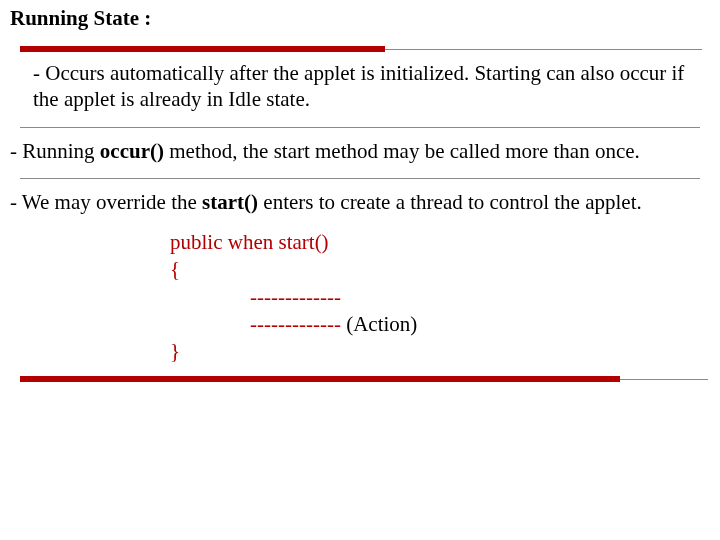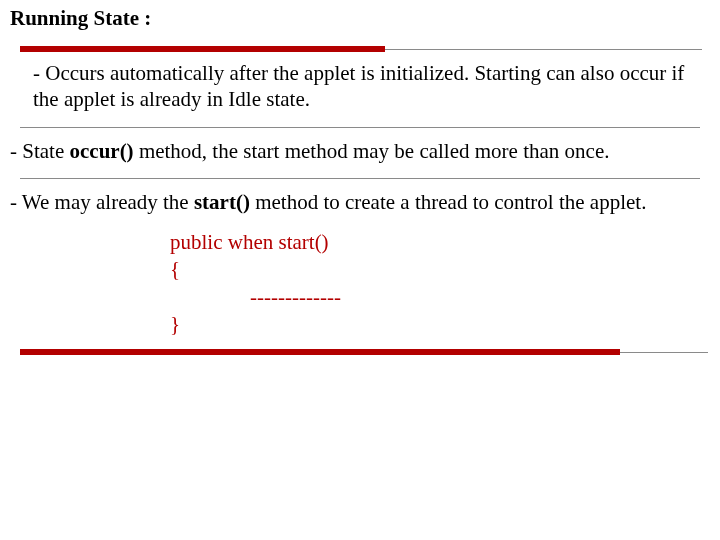--- a/index.html
+++ b/index.html
@@ -67,33 +67,36 @@
   <div class="ul-wrap">
     <div class="underline-long"></div>
     <div class="redbar1"></div>
   </div>
 
   <div class="para" style="margin-top:10px;margin-left:23px;">- Occurs automatically after the applet is initialized. Starting can also occur if the applet is already in Idle state.</div>
 
   <div class="underline-long ul1"></div>
 
   <div class="para">
-    <span>- State </span><span class="bold">occur()</span><span> method, the start method may be called more than once.</span>
+    <span>- Running </span><span class="bold">occur()</span><span> method, the start method may be called more than once.</span>
   </div>
 
   <div class="underline-long ul1"></div>
 
   <div class="para">
-    <span>- We may already the </span><span class="bold">start()</span><span> method to create a thread to control the applet.</span>
+    <span>- We may override the </span><span class="bold">start()</span><span> enters to create a thread to control the applet.</span>
   </div>
 
   <div class="code">
     <div>public when start()</div>
     <div>{</div>
     <div class="code-indent">-------------</div>
+    <div class="code-indent">
+      <span>------------- </span><span class="action-black">(Action)</span>
+    </div>
     <div>}</div>
   </div>
 
   <div class="ul-wrap" style="margin-top:14px;">
     <div class="underline-long" style="width:688px;"></div>
     <div class="redbar2"></div>
   </div>
 
 </div>
 

